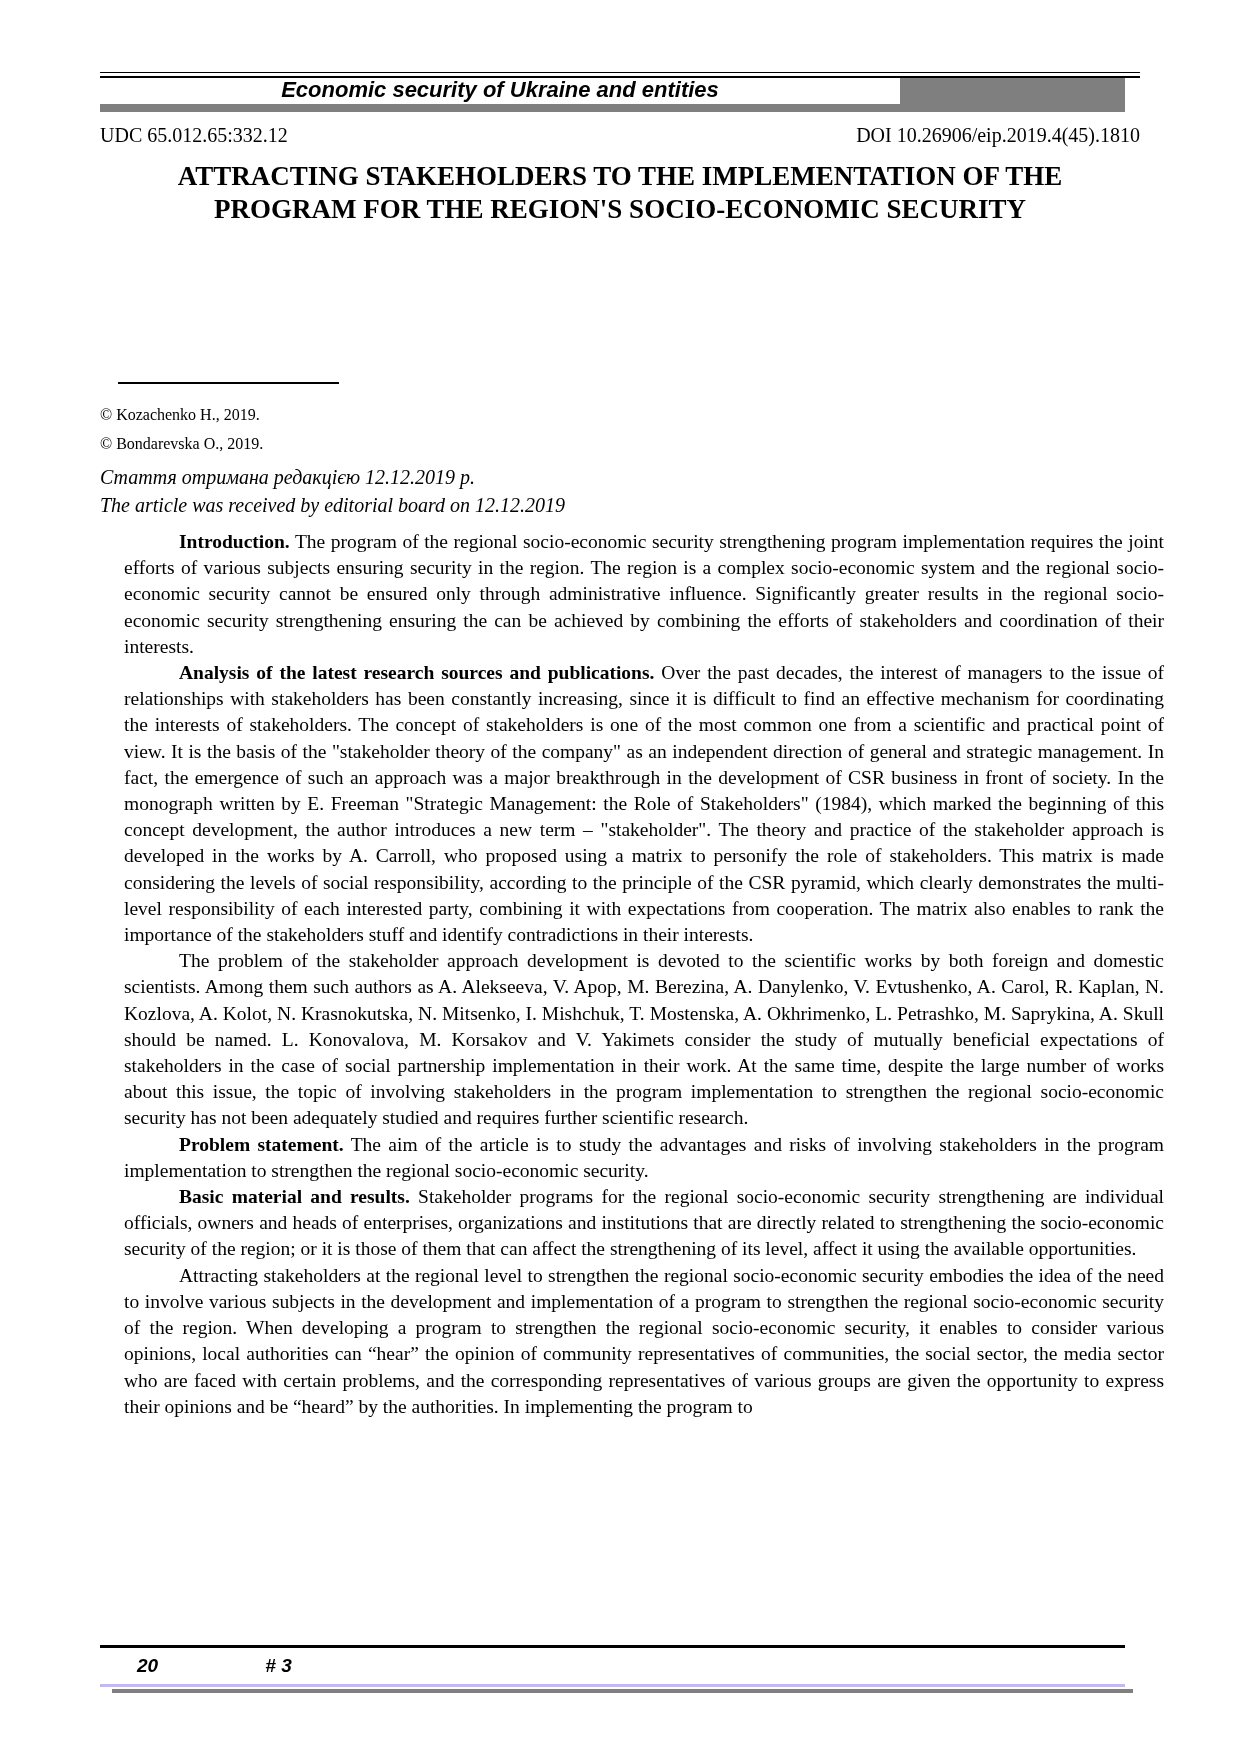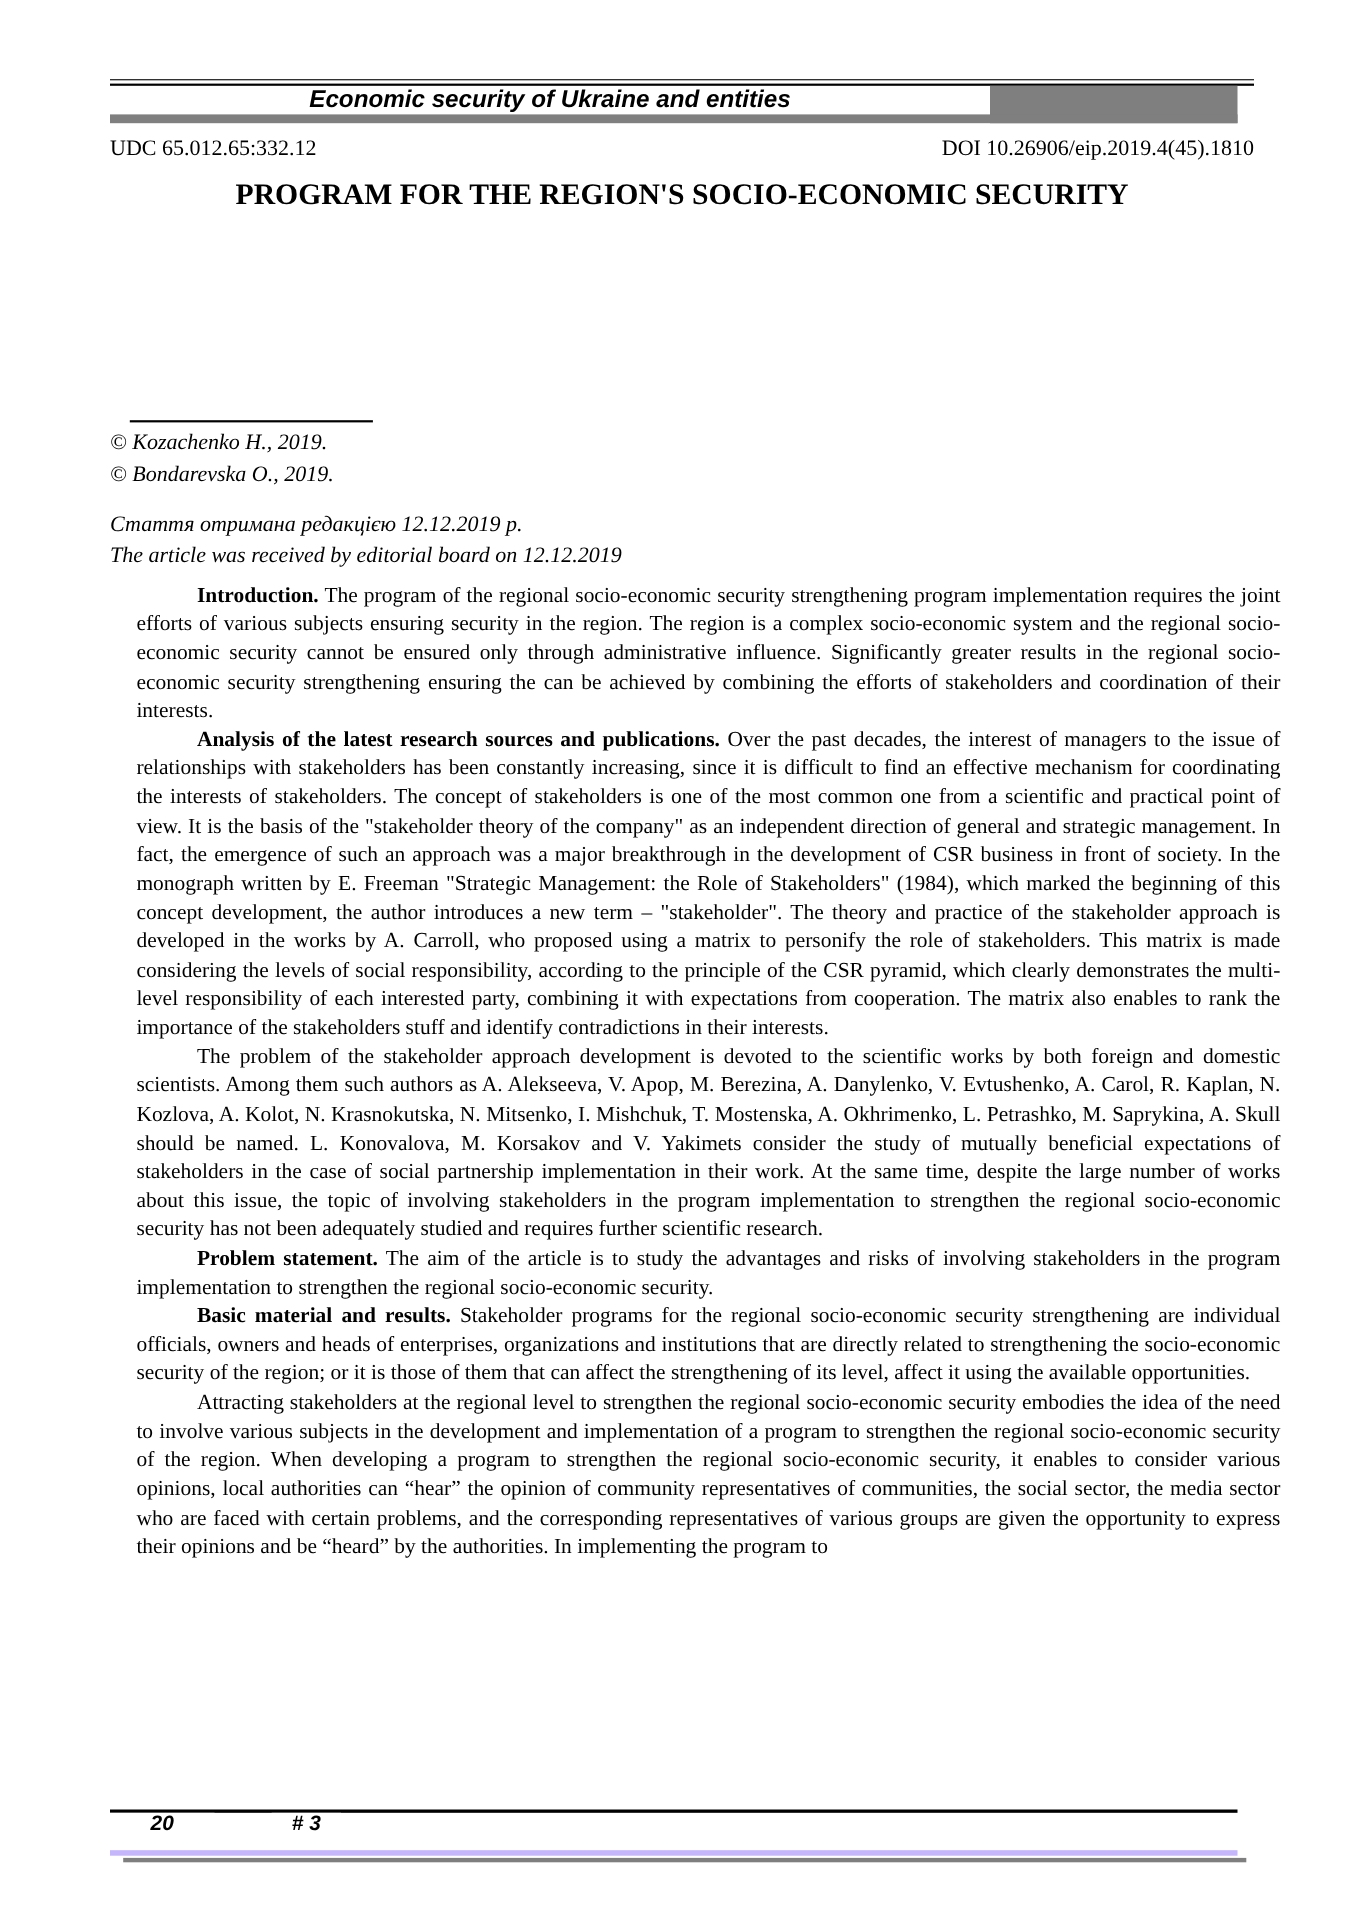--- a/index.html
+++ b/index.html
@@ -50,43 +50,43 @@
   }
   .authors {
     position: absolute; left: 100px; top: 245px; width: 1040px;
     text-align: center; font-weight: bold; font-size: 20px; line-height: 26px;
   }
   .rule-short {
     position: absolute; left: 118px; top: 382px; width: 221px;
     border-top: 2px solid #000;
   }
   .copyright {
-    position: absolute; left: 100px; top: 388px;
-    font-style: italic; font-size: 20px; line-height: 29px;
+    position: absolute; left: 100px; top: 400px;
+    font-size: 16px; line-height: 29px;
   }
   .received {
     position: absolute; left: 100px; top: 463px;
     font-style: italic; font-size: 20px; line-height: 28px;
   }
 
   
   .body-text {
     position: absolute; left: 100px; top: 529px; width: 1040px;
     font-size: 19.5px; line-height: 26.2px;
     text-align: justify;
     margin-left: 24px;
   }
   .body-text p { text-indent: 55px; }
   .body-text .lead { font-weight: bold; }
 
   
   .footer {
     position: absolute; left: 100px; top: 1645px; width: 1025px; height: 42px;
-    border-top: 3px solid #000; border-bottom: 5px solid #c4b5fd;
-    display: flex; align-items: flex-start;
+    border-top: 3px solid #000; border-bottom: 3px solid #c4b5fd;
+    display: flex; align-items: center;
     font-family: "Liberation Sans", sans-serif;
     font-weight: bold; font-style: italic; font-size: 19px;
   }
   .footer .f-cell { display: flex; align-items: center; justify-content: center; }
   .footer .f-white { background: #fff; }
   .footer .f-gray  { background: #7f7f7f; }
   .f-page  { width: 95px; }
   .f-g1    { width: 52px; }
   .f-issue { width: 63px; }
   .f-g2    { width: 45px; }
@@ -108,20 +108,21 @@
     <div class="band-gray-block"></div>
   </div>
   <div class="head-graybar"></div>
 
   <div class="udc-row">
     <span>UDC 65.012.65:332.12</span>
     <span>DOI 10.26906/eip.2019.4(45).1810</span>
   </div>
 
   <div class="article-title">
+    <div>ATTRACTING STAKEHOLDERS TO THE IMPLEMENTATION OF THE</div>
     <div>PROGRAM FOR THE REGION'S SOCIO-ECONOMIC SECURITY</div>
   </div>
 
 
   <div class="rule-short"></div>
   <div class="copyright">
     <div>© Kozachenko H., 2019.</div>
     <div>© Bondarevska O., 2019.</div>
   </div>
 

